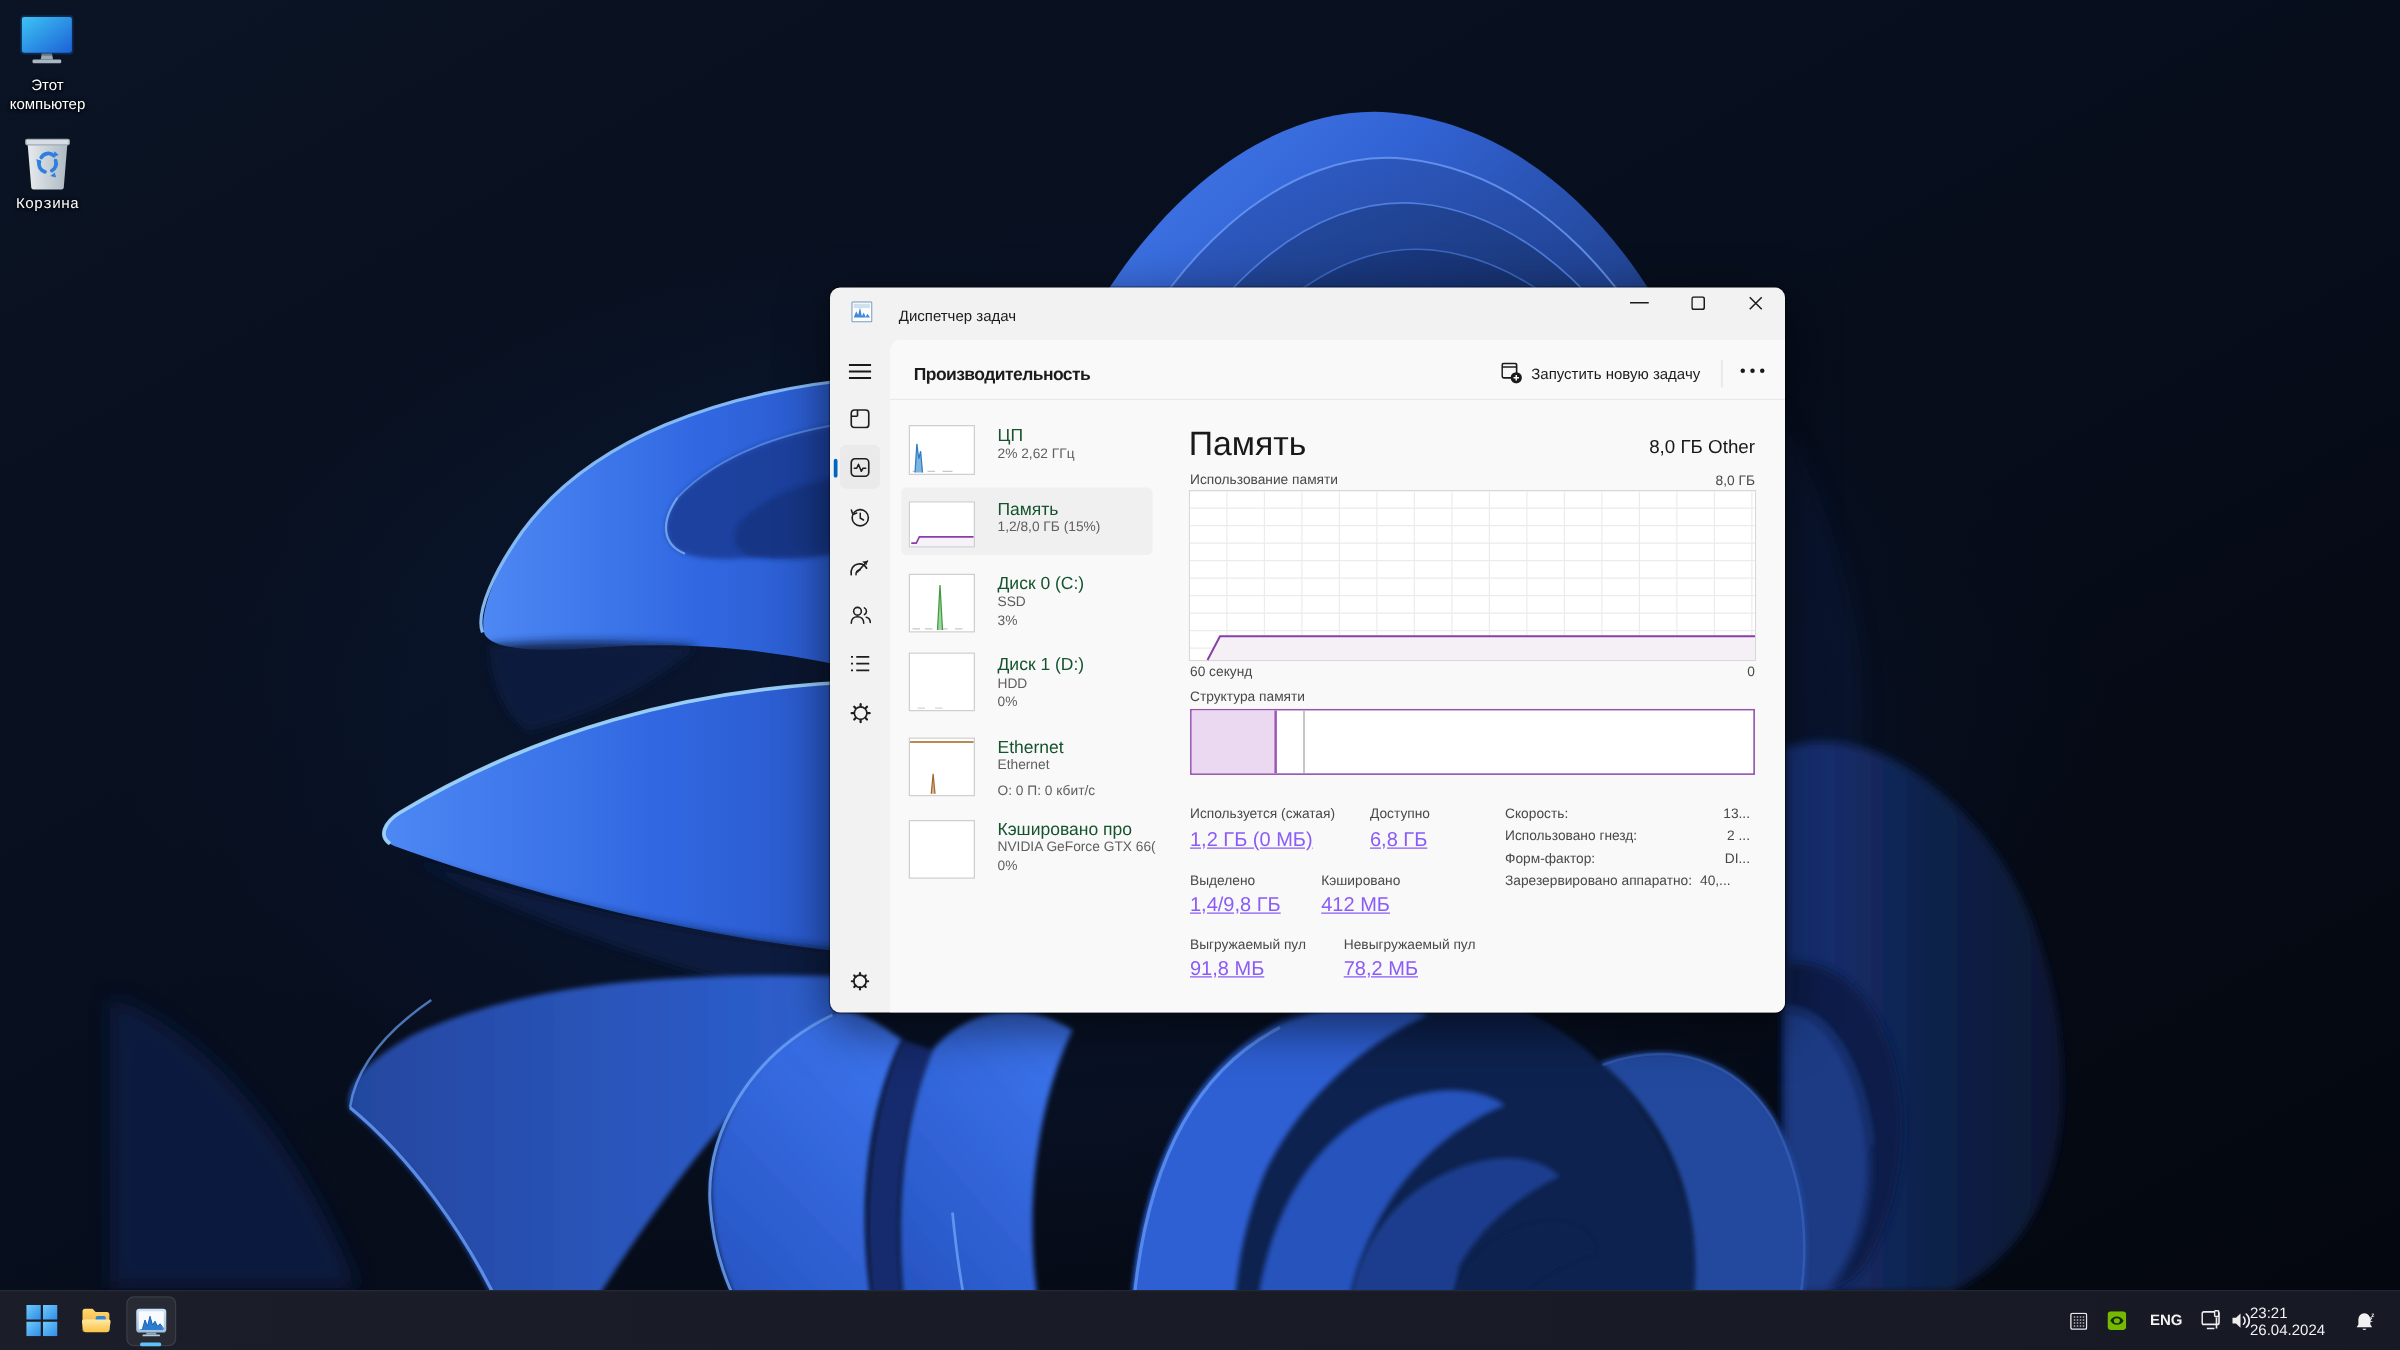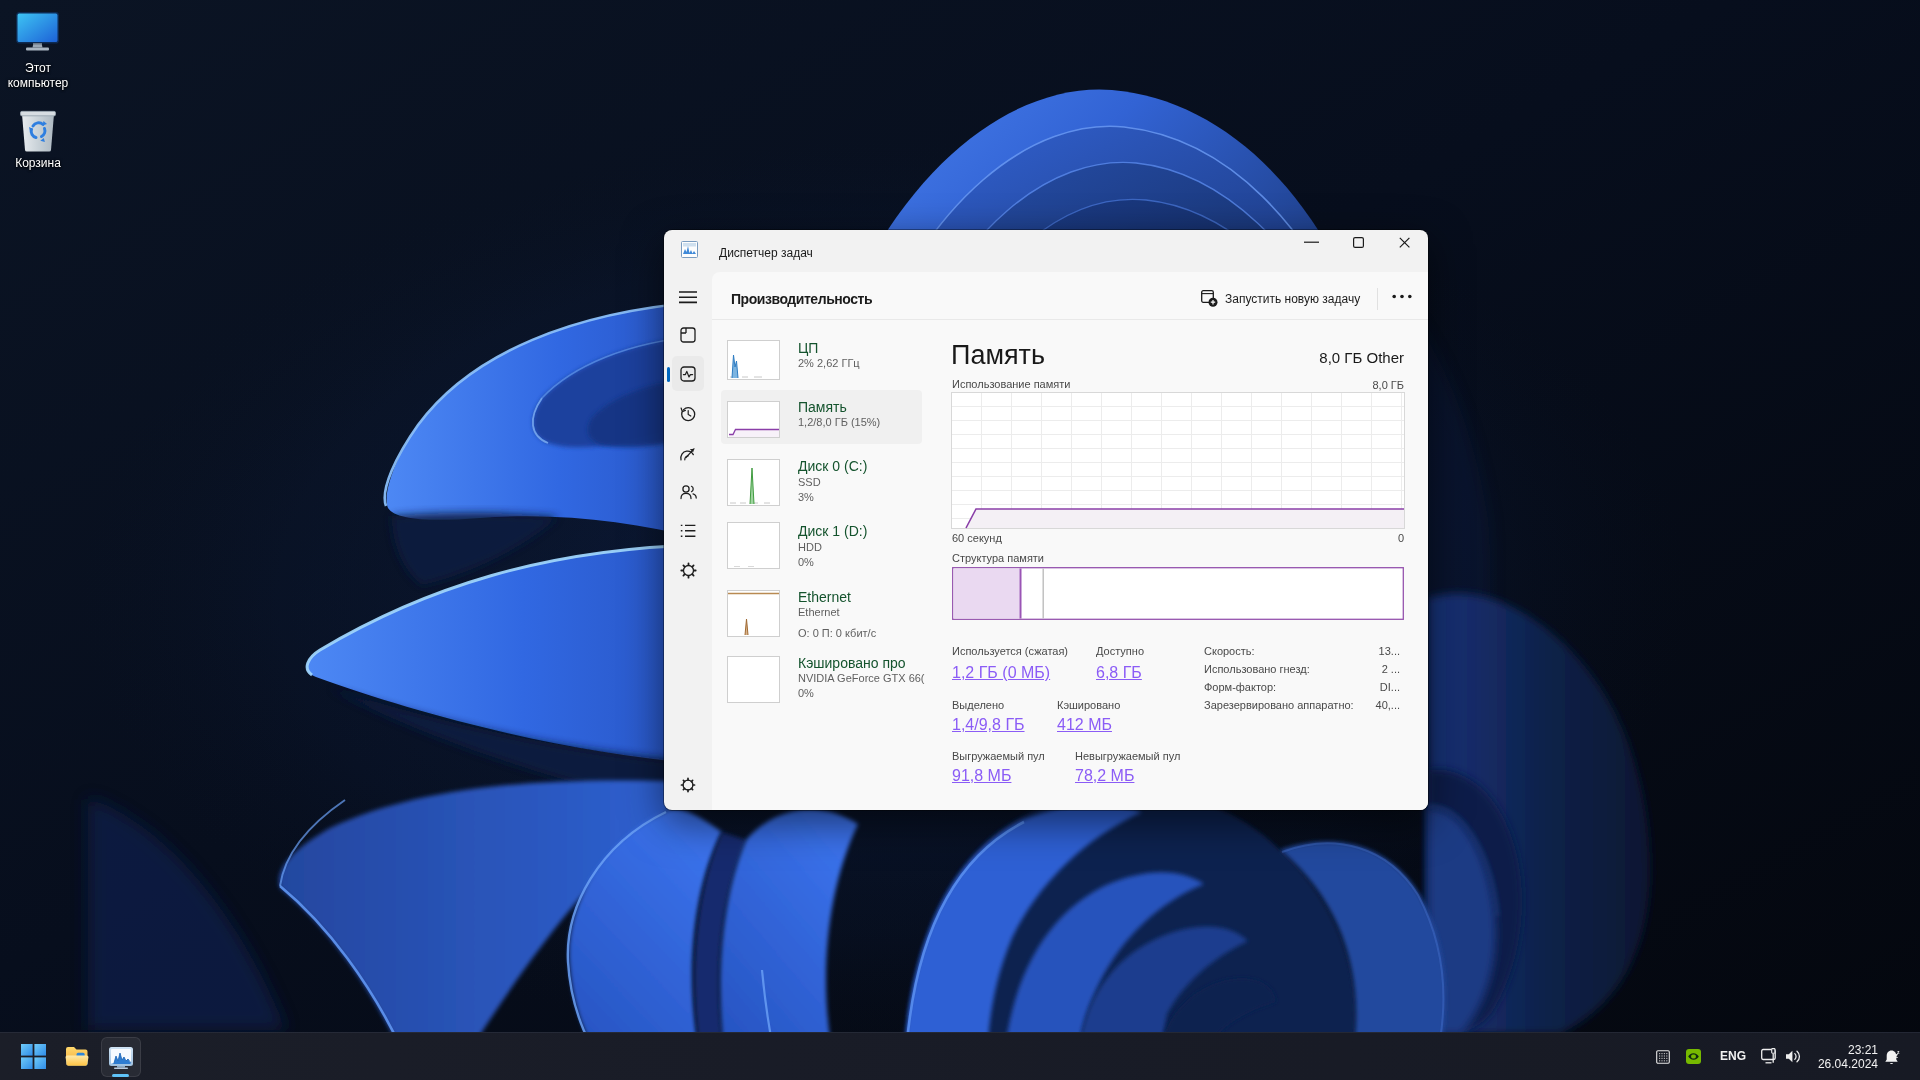--- a/index.html
+++ b/index.html
@@ -335,21 +335,21 @@
       <div class="lab" style="left:411px;top:520px">Невыгружаемый пул</div>
       <div class="bigval" style="left:288px;top:537px">91,8 МБ</div>
       <div class="bigval" style="left:411px;top:537px">78,2 МБ</div>
       <div class="rlab" style="left:540px;top:415px">Скорость:</div>
       <div class="rlab" style="left:540px;top:433px">Использовано гнезд:</div>
       <div class="rlab" style="left:540px;top:451px">Форм-фактор:</div>
       <div class="rlab" style="left:540px;top:469px">Зарезервировано аппаратно:</div>
       <div class="rlab" style="left:696px;top:415px;width:40px;text-align:right">13...</div>
       <div class="rlab" style="left:696px;top:433px;width:40px;text-align:right">2 ...</div>
       <div class="rlab" style="left:696px;top:451px;width:40px;text-align:right">DI...</div>
-      <div class="rlab" style="left:696px;top:469px;width:40px;text-align:right">40,...</div>
+      <div class="rlab" style="left:696px;top:469px;width:40px;">40,...</div>
     </div>
   </div>
   <div id="taskbar" class="abs" style="left:0;top:1032px;width:1920px;height:48px;background:linear-gradient(90deg,#1b1e28 0%,#191c27 40%,#171a24 100%);border-top:1px solid rgba(70,80,100,0.25);">
 
     <svg class="abs" style="left:21px;top:11px" width="25" height="25" viewBox="0 0 25 25">
       <defs>
           <linearGradient id="stg" x1="0" y1="0" x2="1" y2="1">
         <stop offset="0" stop-color="#6fcbf9"></stop>
             <stop offset="1" stop-color="#2f8ce8"></stop>
           </linearGradient>
@@ -423,21 +423,21 @@
     <svg class="abs" style="left:1761px;top:15px" width="18" height="17" viewBox="0 0 18 17">
       <rect x="0.7" y="1.5" width="13.5" height="10" rx="1.4" fill="none" stroke="#eee" stroke-width="1.3"></rect>
       <path d="M4.5 14.8 H10.5" stroke="#eee" stroke-width="1.3"></path>
       <path d="M12.2 14.8 V6" stroke="#eee" stroke-width="1.3"></path>
       <rect x="10.7" y="0.6" width="3.2" height="4.6" rx="0.6" fill="#1b1e28" stroke="#eee" stroke-width="1.1"></rect>
     </svg>
     <svg class="abs" style="left:1785px;top:16px" width="17" height="15" viewBox="0 0 17 15">
       <path d="M1 5.2 H3.8 L7.4 1.8 V13.2 L3.8 9.8 H1 Z" fill="#eee"></path>
       <path d="M9.8 4.6 A 4 4 0 0 1 9.8 10.4 M12 2.2 A 7 7 0 0 1 12 12.8" fill="none" stroke="#eee" stroke-width="1.3" stroke-linecap="round"></path>
     </svg>
-    <div class="abs" style="left:1800px;top:10px;width:78px;font-size:12px;color:#f2f2f2;text-align:right;line-height:14px;">23:21<br>26.04.2024</div>
+    <div class="abs" style="left:1800px;top:10px;width:78px;font-size:12px;color:#f2f2f2;text-align:left;line-height:14px;">23:21<br>26.04.2024</div>
     <svg class="abs" style="left:1884px;top:16px" width="18" height="17" viewBox="0 0 18 17">
       <path d="M7.5 1.6 C10.4 1.6 12.3 4 12.3 7 L12.3 10.6 L13.7 12.8 H1.3 L2.7 10.6 L2.7 7 C2.7 4 4.6 1.6 7.5 1.6 Z" fill="#f2f2f2"></path>
       <path d="M5.9 13.9 a1.7 1.7 0 0 0 3.2 0 Z" fill="#f2f2f2"></path>
       <text x="10.5" y="8.5" font-size="7" font-weight="bold" fill="#f2f2f2" font-family="Liberation Sans">z</text>
       <text x="13" y="4.5" font-size="5" font-weight="bold" fill="#f2f2f2" font-family="Liberation Sans">z</text>
     </svg>
   </div>
 
   <div class="abs" style="left:0;top:8px;width:76px;">
     <svg class="abs" style="left:16px;top:4px" width="43" height="40" viewBox="0 0 43 40">
@@ -467,15 +467,15 @@
       <rect x="1.6" y="3.4" width="34.8" height="4.4" rx="1.2" fill="#d7dde2" stroke="#9fabb5" stroke-width="1"></rect>
       <g fill="none" stroke="#2f7fe0" stroke-width="3" stroke-linecap="round">
         <path d="M14 18 a6.5 6.5 0 0 1 10 -1.5"></path>
         <path d="M25.5 20.5 a6.5 6.5 0 0 1 -3 8"></path>
         <path d="M17 29.5 a6.5 6.5 0 0 1 -4.6 -8"></path>
       </g>
       <path d="M24.5 13 l3.5 3 l-4.5 1.5 Z" fill="#2f7fe0"></path>
       <path d="M24.8 30 l-3.5 2.8 l4.6 1.2 Z" fill="#2f7fe0"></path>
       <path d="M11 23.5 l-1 -4.4 l4.4 1.8 Z" fill="#2f7fe0"></path>
     </svg>
-    <div class="dlabel" style="left:0;top:52px;width:76px;">Корзина</div>
+    <div class="dlabel" style="left:0;top:52px;width:76px;font-family:Liberation Mono, monospace;">Корзина</div>
   </div>
 </div>
 
 </body></html>

